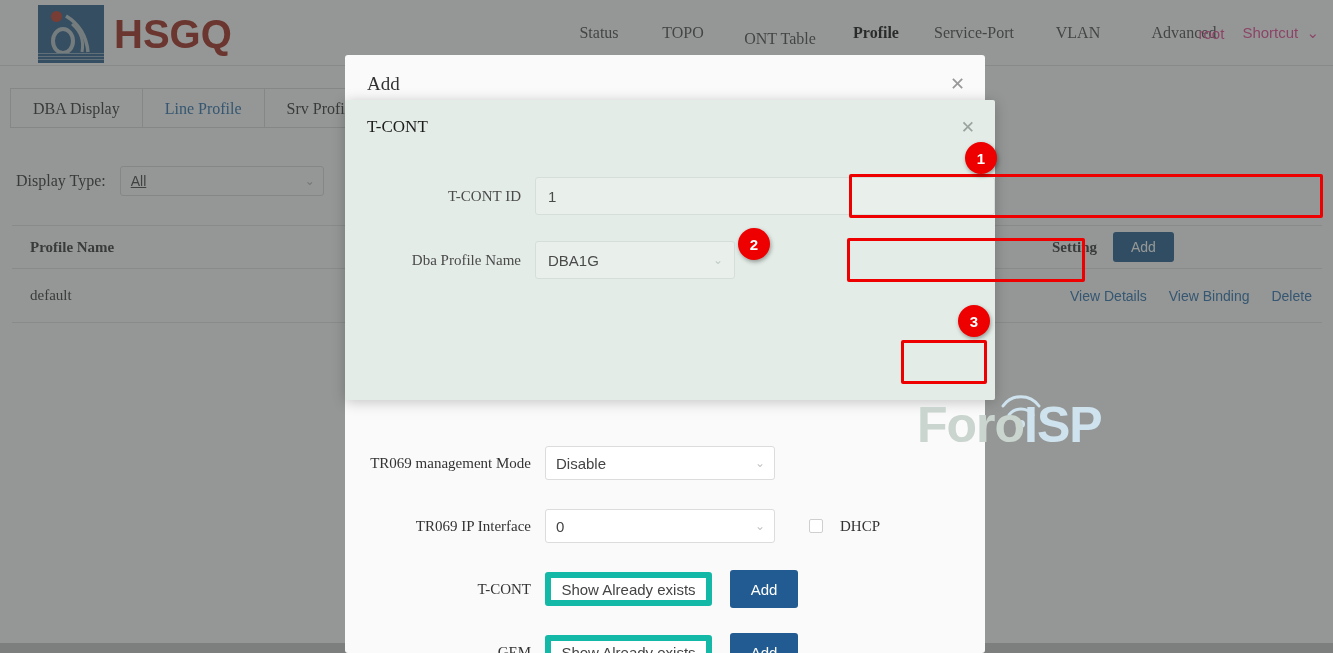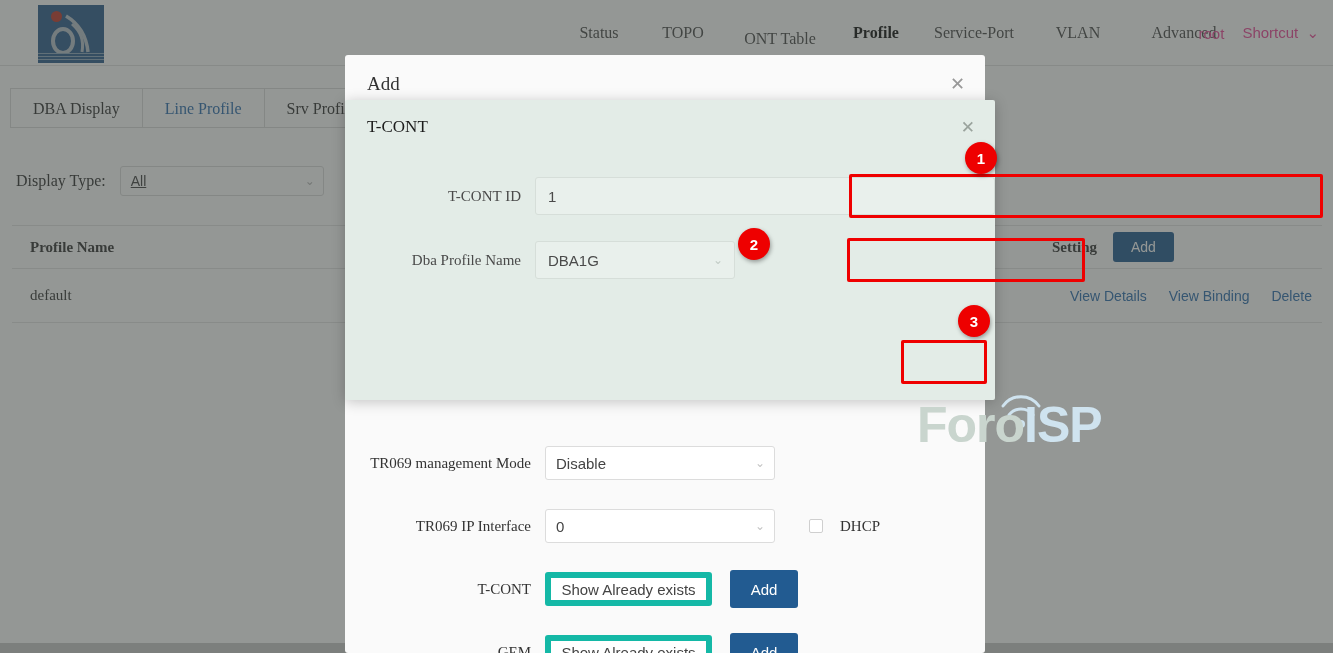--- a/index.html
+++ b/index.html
@@ -327,20 +327,21 @@
     <div class="logo-wrap">
       <div class="logo-mark">
         <div class="dot"></div>
         <svg class="swoosh" width="50" height="46" viewBox="0 0 50 46">
           <path d="M20 4 C30 10 40 20 42 40" stroke="#b9c3cc" stroke-width="3.5" fill="none"></path>
           <path d="M26 12 C35 20 38 28 36 40" stroke="#b9c3cc" stroke-width="3" fill="none"></path>
           <ellipse cx="17" cy="29" rx="10" ry="12" stroke="#b9c3cc" stroke-width="4" fill="none"></ellipse>
         </svg>
         <div class="stripes"></div>
       </div>
+      <div class="logo-text">HSGQ</div>
     </div>
 
     <div class="topnav">
       <a href="#" class="nav-status">Status</a>
       <a href="#" class="nav-topo">TOPO</a>
       <a href="#" class="nav-onttable">ONT Table</a>
       <a href="#" class="nav-profile">Profile</a>
       <a href="#" class="nav-service">Service-Port</a>
       <a href="#" class="nav-vlan">VLAN</a>
       <a href="#" class="nav-advanced">Advanced</a>

